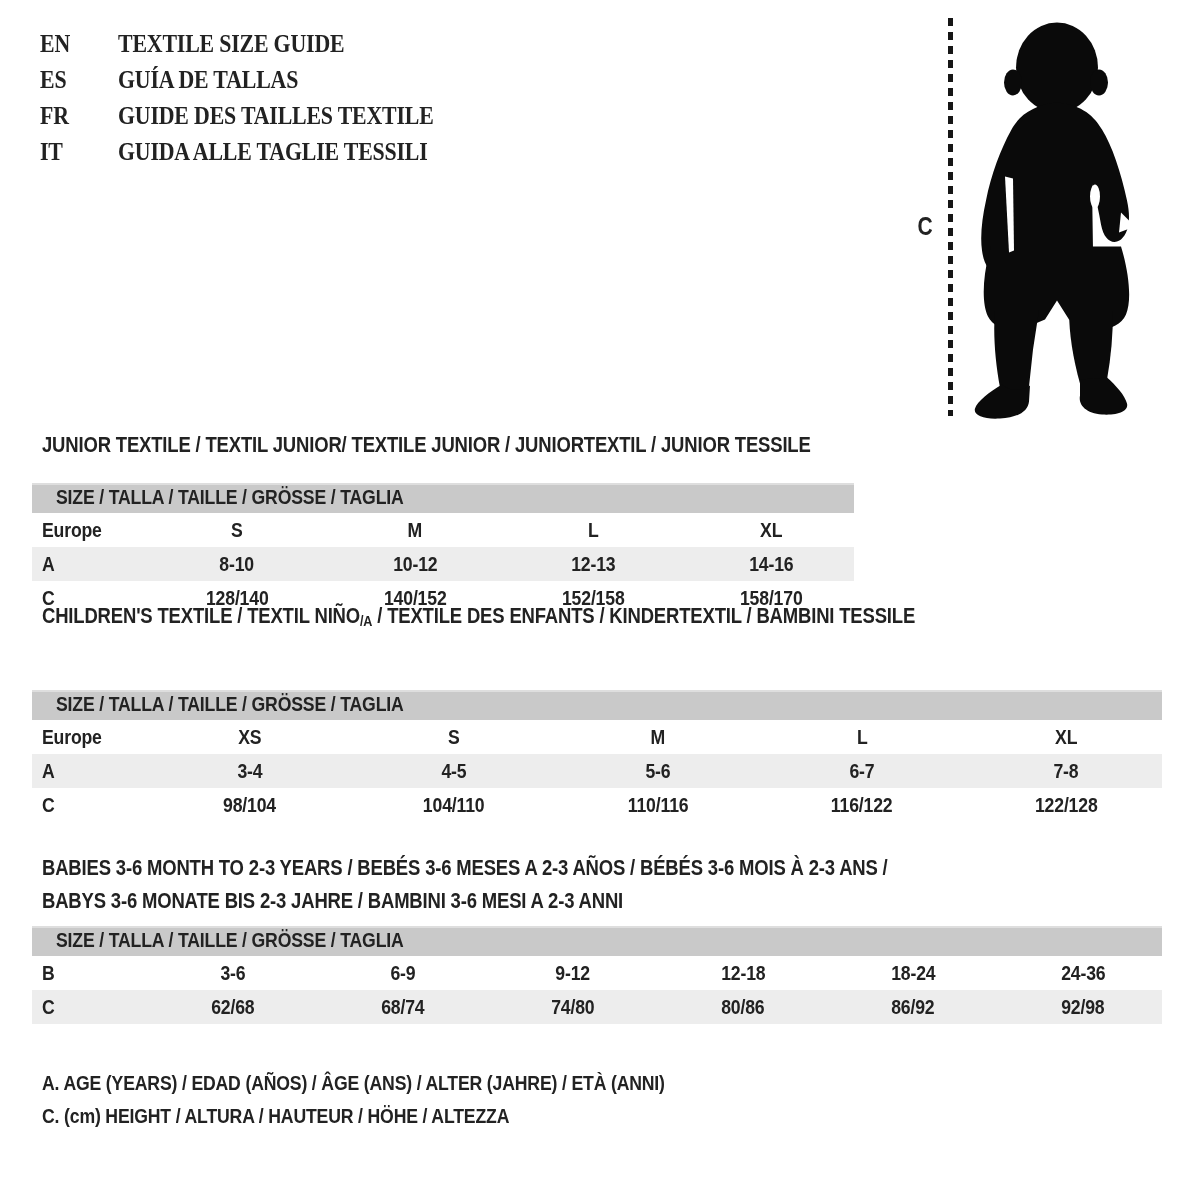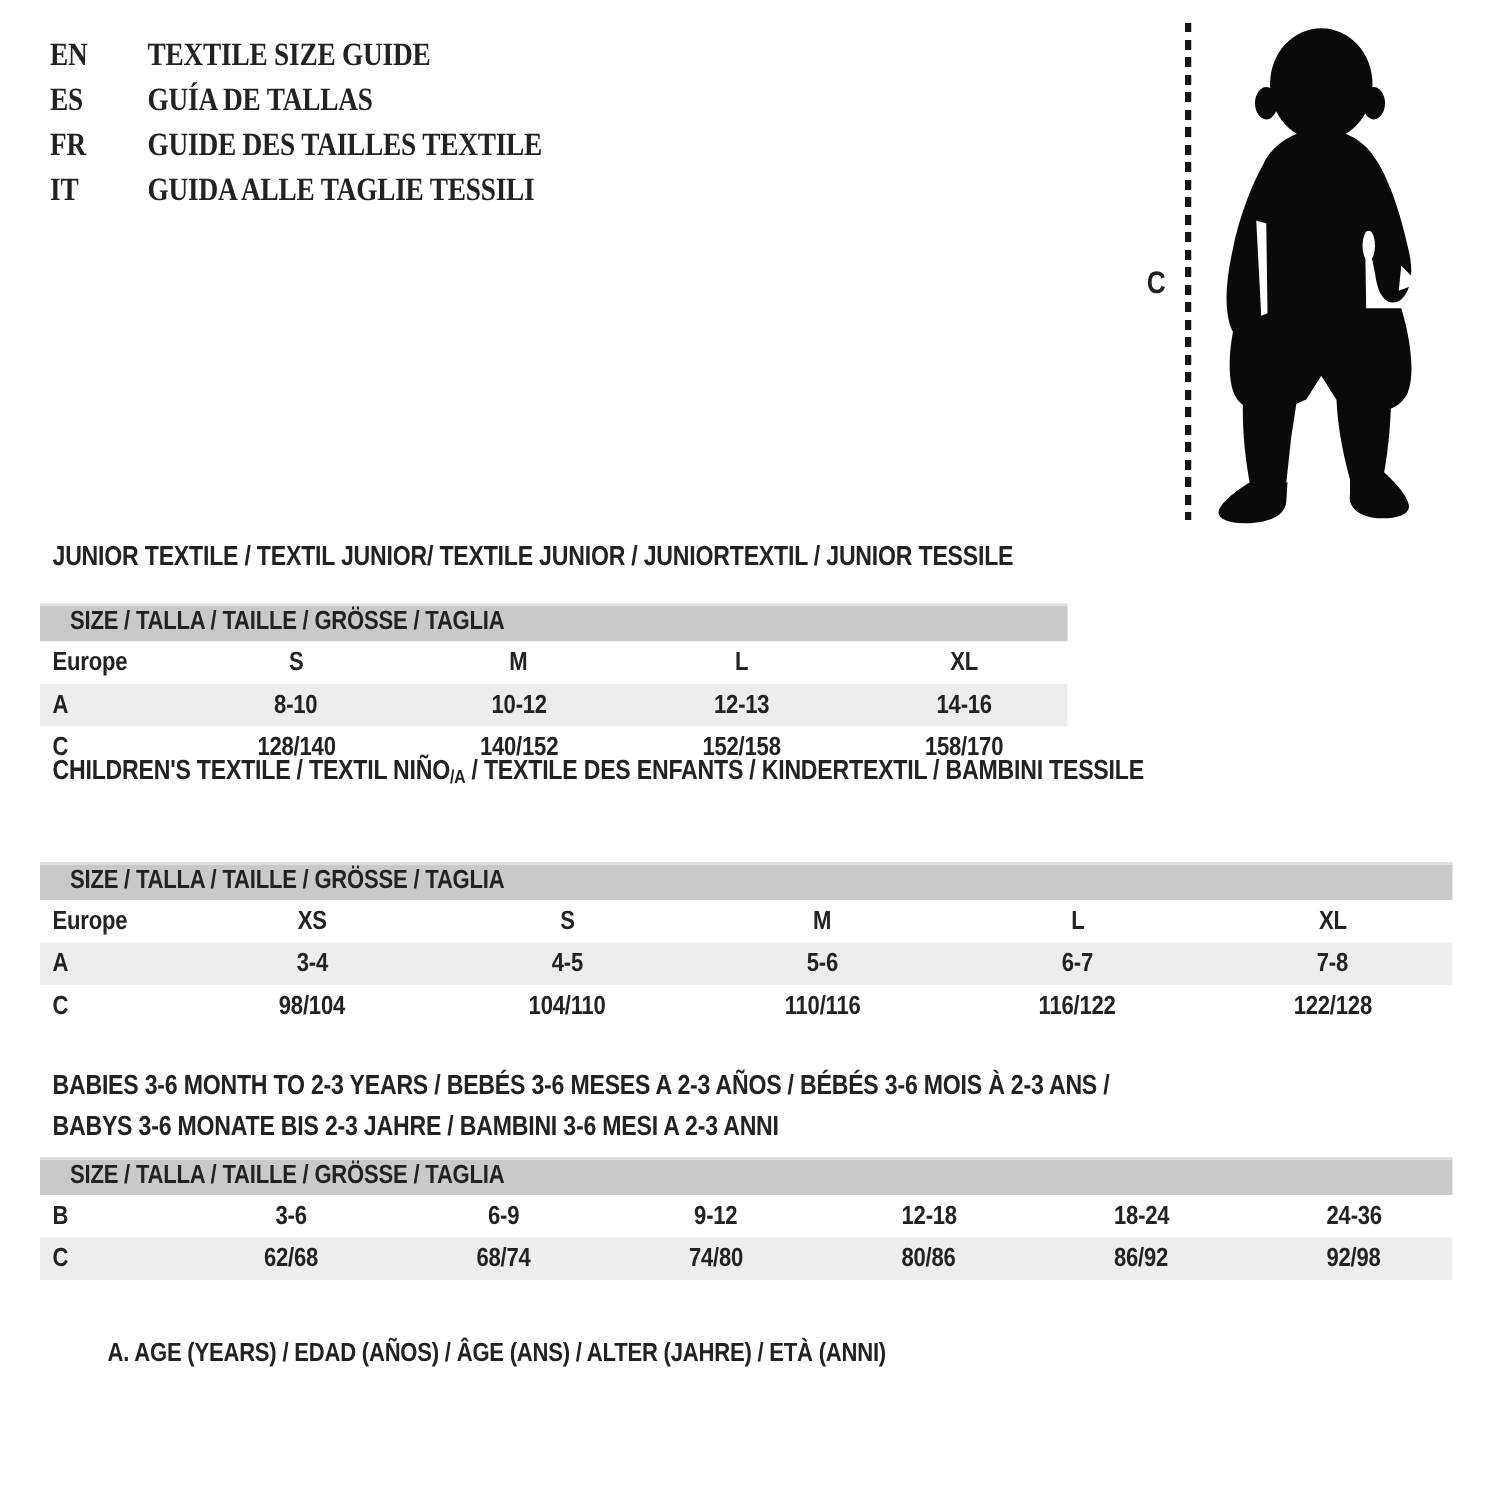--- a/index.html
+++ b/index.html
@@ -32,21 +32,21 @@
   .tbl{position:absolute;left:32px;font-weight:bold;font-size:21px;}
   .tbl-head{height:30px;background:#c9c9c9;border-top:2px solid #dedede;
     display:flex;padding-left:24px;box-sizing:border-box;}
   .trow{height:34px;display:flex;align-items:center;gap:12px;}
   .trow.striped{background:#ededed;}
   .lblcell{width:110px;padding-left:10px;box-sizing:border-box;}
   .cell{flex:1;text-align:center;}
 
   
   .legend{position:absolute;left:42px;top:1066px;font-weight:bold;font-size:21px;}
-  .legend-row{height:33px;display:flex;align-items:center;margin-left:44px;}
+  .legend-row{height:33px;display:flex;align-items:center;}
 </style>
 </head>
 <body>
 
 <div class="lang">
   <div class="lang-row">
     <span class="lang-code cond">EN</span>
     <span class="cond">TEXTILE SIZE GUIDE</span>
   </div>
   <div class="lang-row">
@@ -179,13 +179,16 @@
     <span class="cell"><span class="cond cond-c">80/86</span></span>
     <span class="cell"><span class="cond cond-c">86/92</span></span>
     <span class="cell"><span class="cond cond-c">92/98</span></span>
   </div>
 </div>
 
 <div class="legend">
   <div class="legend-row">
       <span class="cond">A. AGE (YEARS) / EDAD (AÑOS) / ÂGE (ANS) / ALTER (JAHRE) / ETÀ (ANNI)</span>
     </div>
+  <div class="legend-row">
+      <span class="cond">C. (cm) HEIGHT / ALTURA / HAUTEUR / HÖHE / ALTEZZA</span>
+    </div>
 </div>
 
 </body></html>

